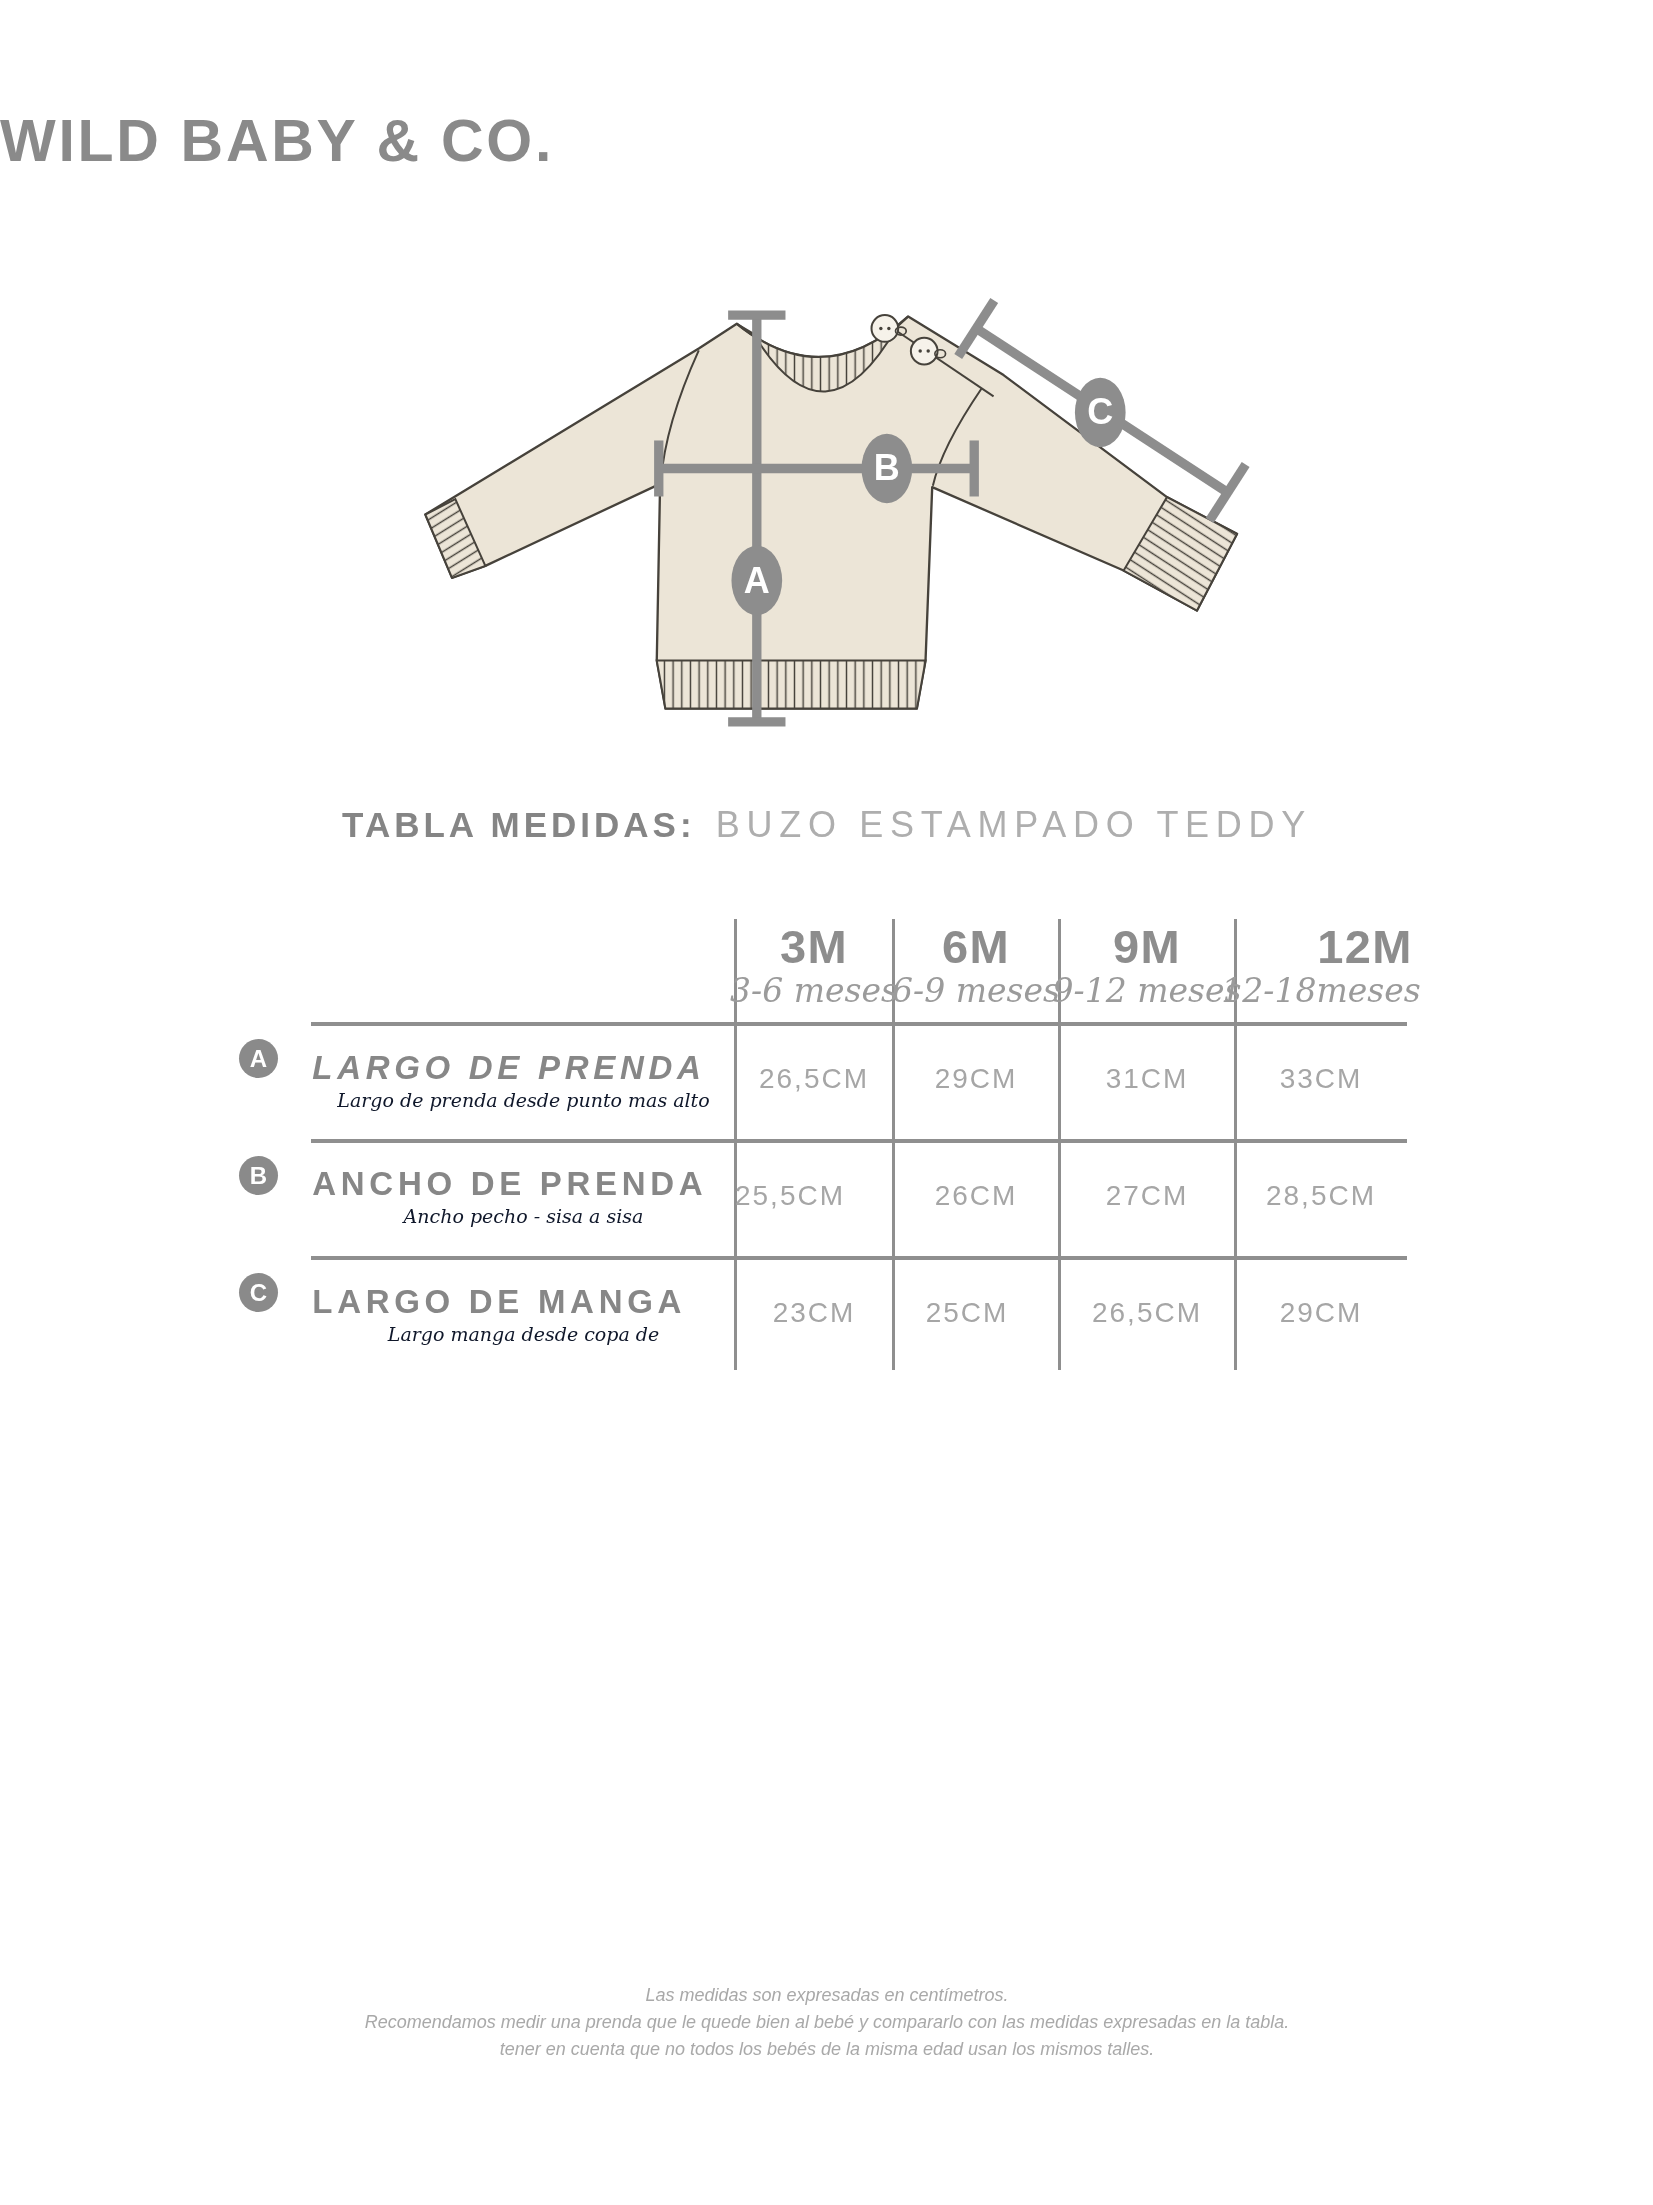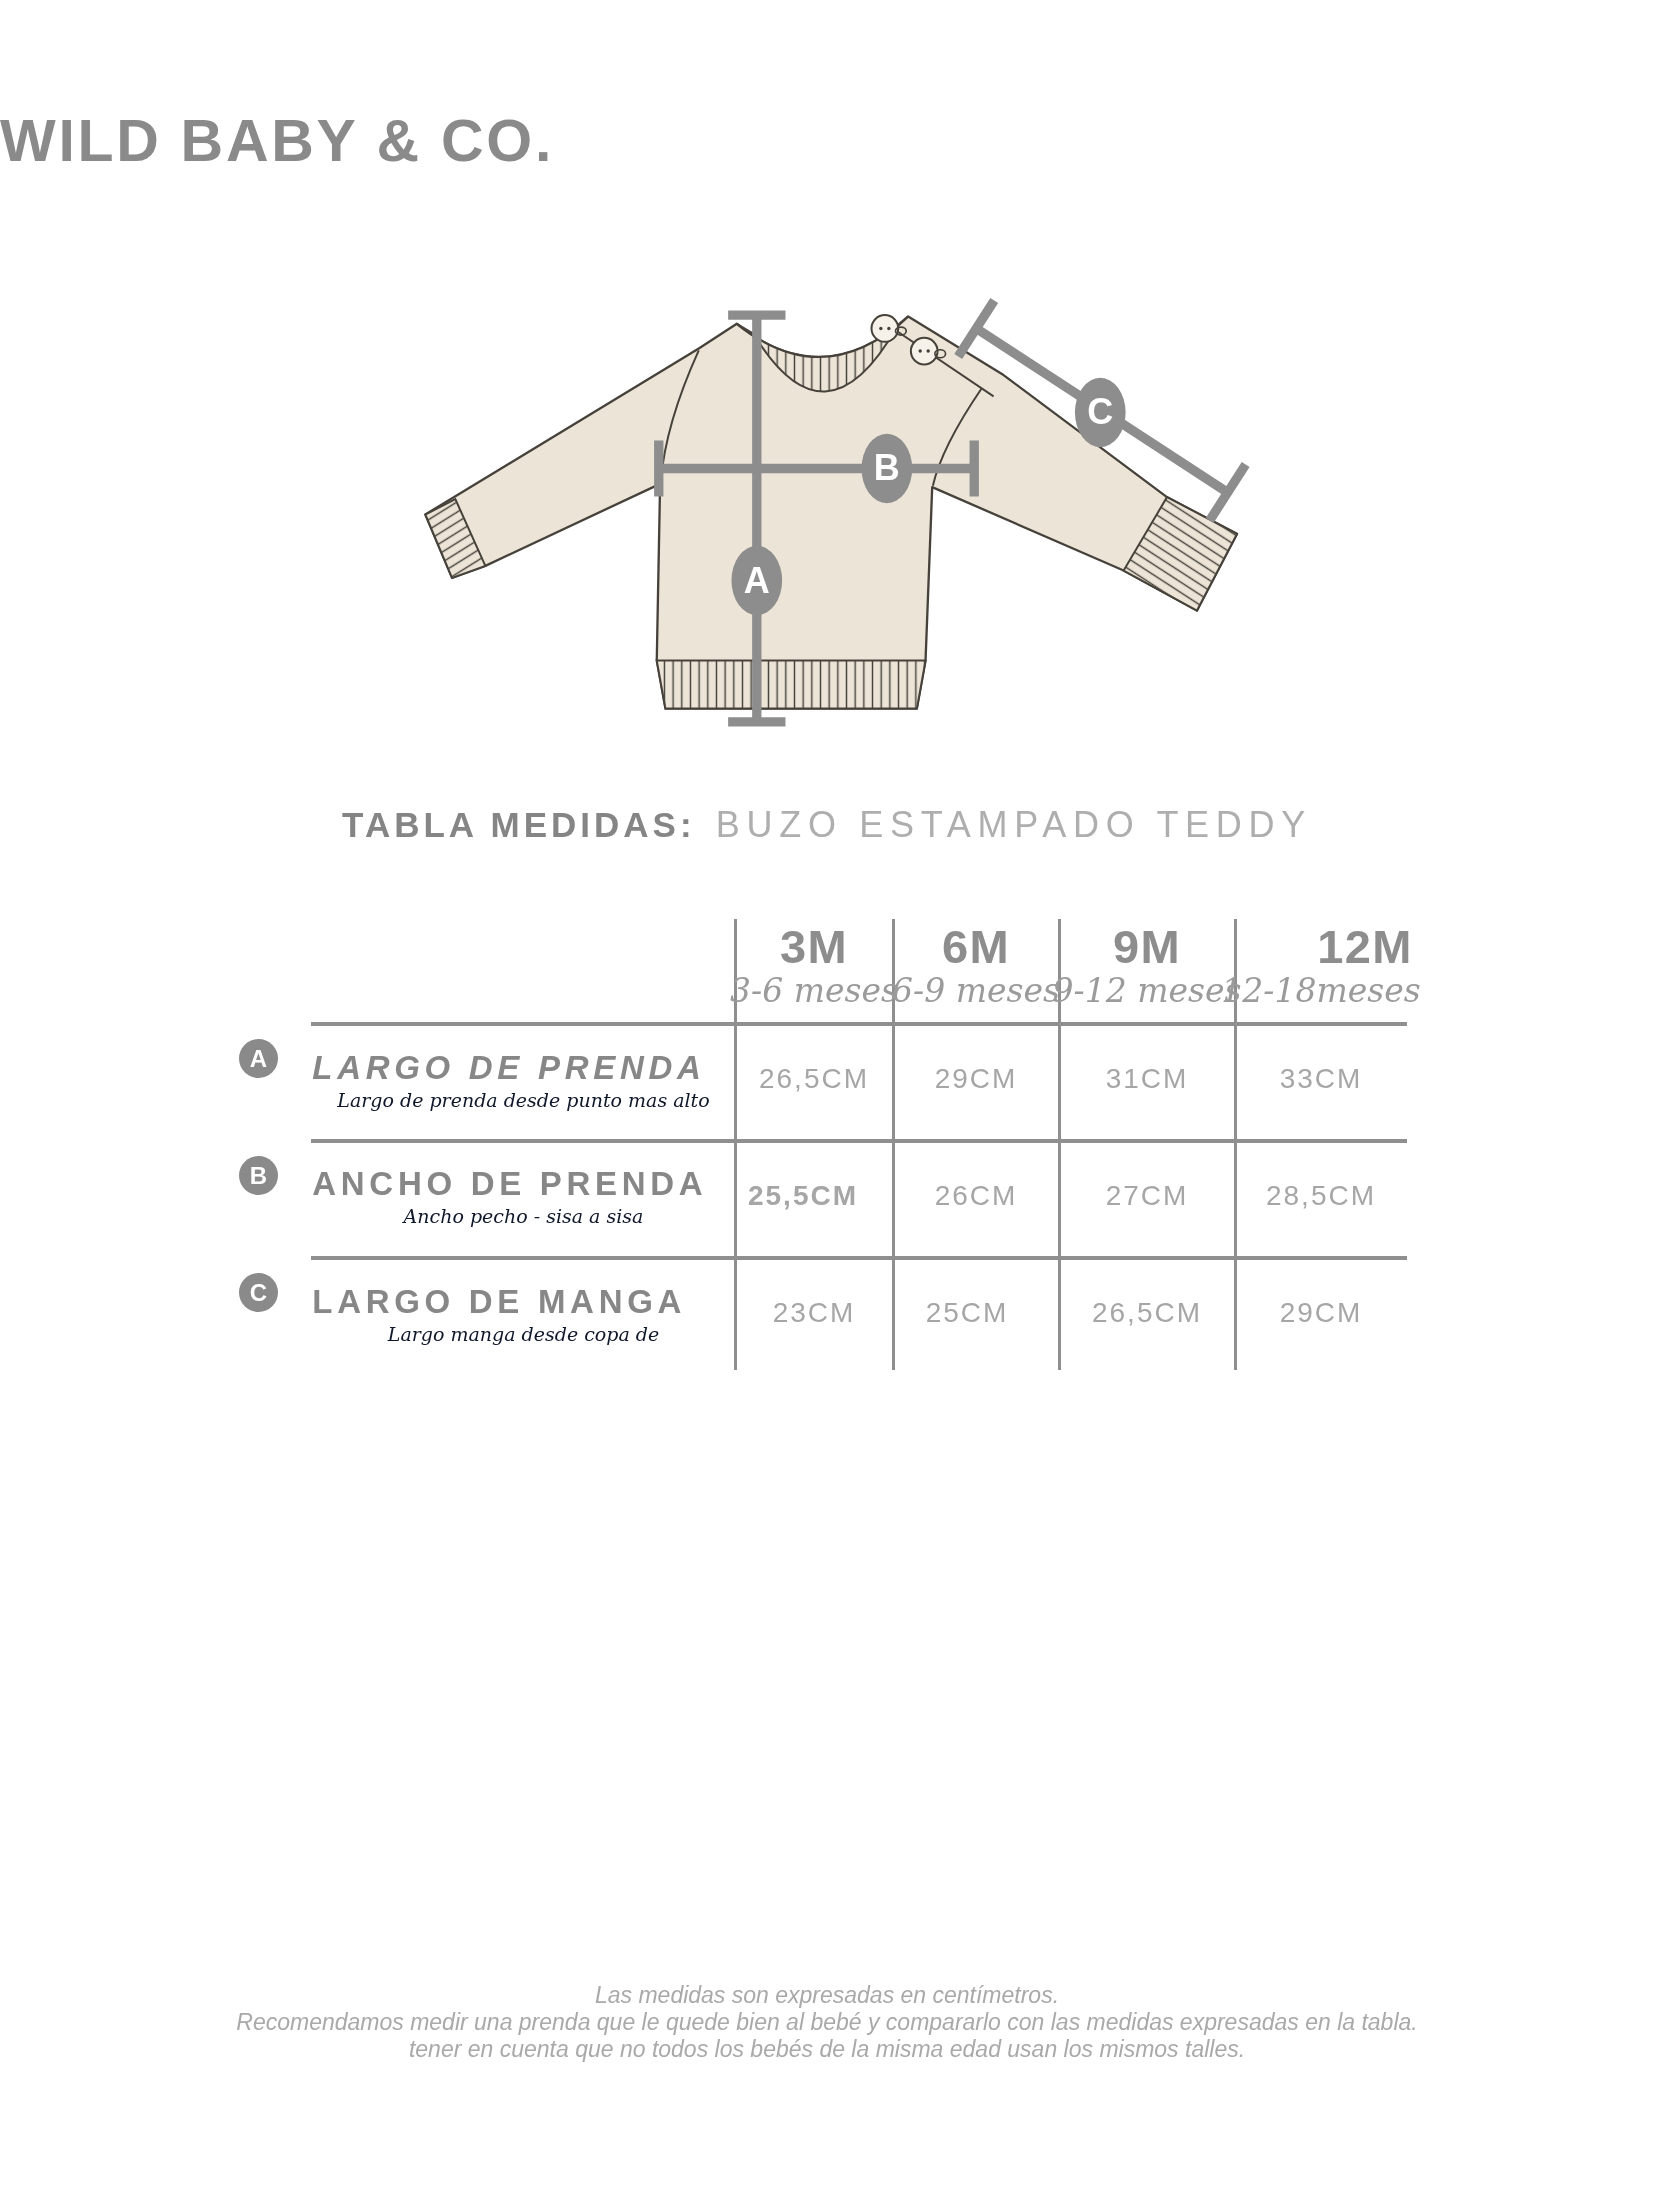--- a/index.html
+++ b/index.html
@@ -51,21 +51,21 @@
     font-family:"DejaVu Serif", serif; font-style:italic;
     font-size:19px; color:#0f172a; white-space:nowrap;
   }
   .cell-value {
     position:absolute; transform:translateX(-50%);
     font-size:28px; color:#a6a6a6; letter-spacing:2px; white-space:nowrap;
   }
 
   .footer-wrap {
     left:0; right:0; top:1982px; text-align:center;
-    font-style:italic; font-size:23px; color:#a9a9a9; line-height:27px;
+    font-style:italic; font-size:18px; color:#a9a9a9; line-height:27px;
   }
 </style>
 </head>
 <body>
 
 <div class="abs page-title">WILD BABY &amp; CO.</div>
 
 <svg class="abs" style="left:400px; top:287px;" width="867" height="467" viewBox="0 0 1300 700">
   <defs>
     <pattern id="ribV" width="13" height="12" patternUnits="userSpaceOnUse">
@@ -180,21 +180,21 @@
   <div class="row-label" style="top:147px;font-style:italic;">LARGO DE PRENDA</div>
   <div class="row-desc" style="top:187px;">Largo de prenda desde punto mas alto</div>
   <div class="cell-value" style="left:503px;  top:161px;">26,5CM</div>
   <div class="cell-value" style="left:665px;  top:161px;">29CM</div>
   <div class="cell-value" style="left:836px; top:161px;">31CM</div>
   <div class="cell-value" style="left:1010px; top:161px;">33CM</div>
 
   <div class="marker" style="left:-72px; top:254px;">B</div>
   <div class="row-label" style="top:263px;">ANCHO DE PRENDA</div>
   <div class="row-desc" style="top:303px;">Ancho pecho - sisa a sisa</div>
-  <div class="cell-value" style="left:492px;  top:278px;font-weight:bold;">25,5CM</div>
+  <div class="cell-value" style="left:479px;  top:278px;">25,5CM</div>
   <div class="cell-value" style="left:665px;  top:278px;">26CM</div>
   <div class="cell-value" style="left:836px; top:278px;">27CM</div>
   <div class="cell-value" style="left:1010px; top:278px;">28,5CM</div>
 
   <div class="marker" style="left:-72px; top:371px;">C</div>
   <div class="row-label" style="top:381px;">LARGO DE MANGA</div>
   <div class="row-desc" style="top:421px;">Largo manga desde copa de</div>
   <div class="cell-value" style="left:503px;  top:395px;">23CM</div>
   <div class="cell-value" style="left:656px;  top:395px;text-align:right;">25CM</div>
   <div class="cell-value" style="left:836px; top:395px;">26,5CM</div>

